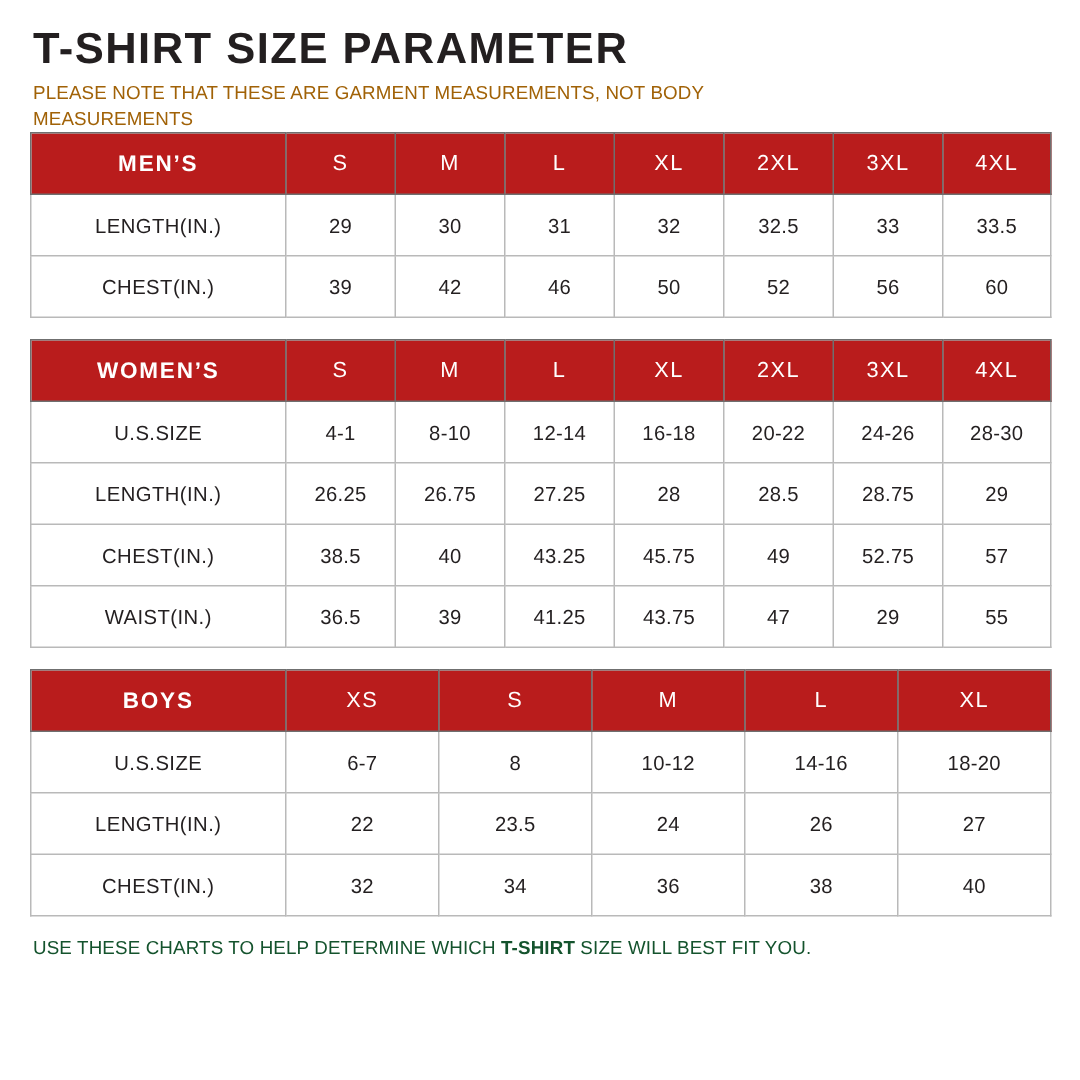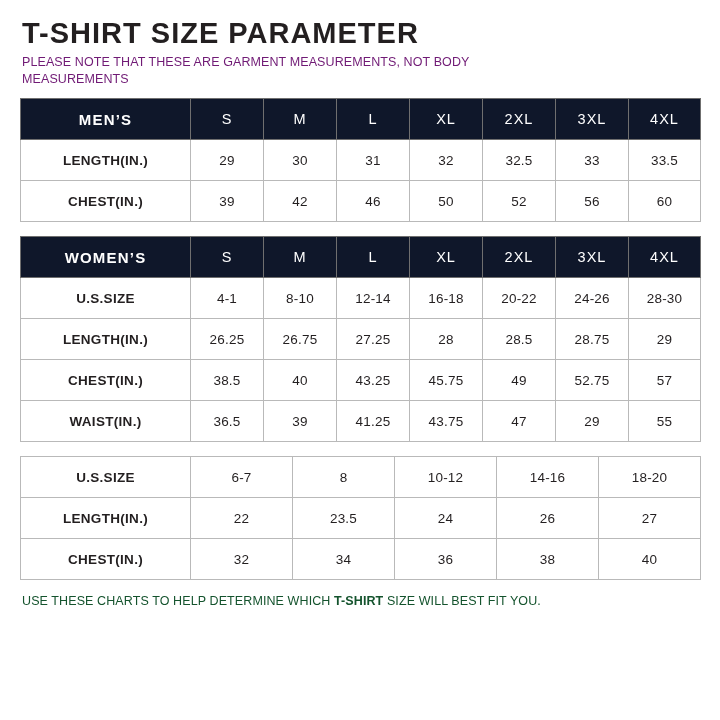--- a/index.html
+++ b/index.html
@@ -23,59 +23,58 @@
   }
   .title {
     font-size: 29px;
     font-weight: bold;
     letter-spacing: 1.0px;
     color: #231f20;
     margin: 4px 0 6px 2px;
     line-height: 1.05;
   }
   .note {
-    color: #701a75;
+    color: #a16207;
     font-size: 12.5px;
     line-height: 1.35;
-    margin: 0 0 10px 2px;
+    margin: 0 0 0 2px;
     max-width: 530px;
     letter-spacing: 0.1px;
   }
   table.size-table {
     border-collapse: collapse;
     width: 680px;
     margin-bottom: 14px;
     table-layout: fixed;
   }
   table.size-table td {
     border: 1px solid #b9b9b9;
     text-align: center;
     font-size: 13.5px;
     color: #231f20;
     height: 40px;
     padding: 0 2px;
     background: #ffffff;
     letter-spacing: 0.2px;
   }
   table.size-table tr.head-row td {
-    background: #0f172a;
+    background: #b91c1c;
     color: #ffffff;
     font-size: 14.5px;
     letter-spacing: 1px;
     border: 1px solid #6f6f6f;
   }
   table.size-table tr.head-row td.head-label {
     font-weight: bold;
     font-size: 15px;
     letter-spacing: 1.2px;
   }
   table.size-table td.row-label {
     font-size: 13.5px;
     letter-spacing: 0.3px;
-    font-weight: bold;
   }
   .footer-note {
     color: #14532d;
     font-size: 12.5px;
     letter-spacing: 0.1px;
     margin: 2px 0 0 2px;
   }
   .footer-note b {
     font-weight: bold;
   }
@@ -202,20 +201,28 @@
   <table class="size-table">
     <colgroup>
       <col style="width:170px">
         <col style="width:102px">
         <col style="width:102px">
       <col style="width:102px">
         <col style="width:102px">
         <col style="width:102px">
     </colgroup>
     <tbody>
+      <tr class="head-row">
+        <td class="head-label">BOYS</td>
+        <td>XS</td>
+        <td>S</td>
+        <td>M</td>
+        <td>L</td>
+        <td>XL</td>
+      </tr>
       <tr>
         <td class="row-label">U.S.SIZE</td>
         <td>6-7</td>
         <td>8</td>
         <td>10-12</td>
         <td>14-16</td>
         <td>18-20</td>
       </tr>
       <tr>
         <td class="row-label">LENGTH(IN.)</td>

